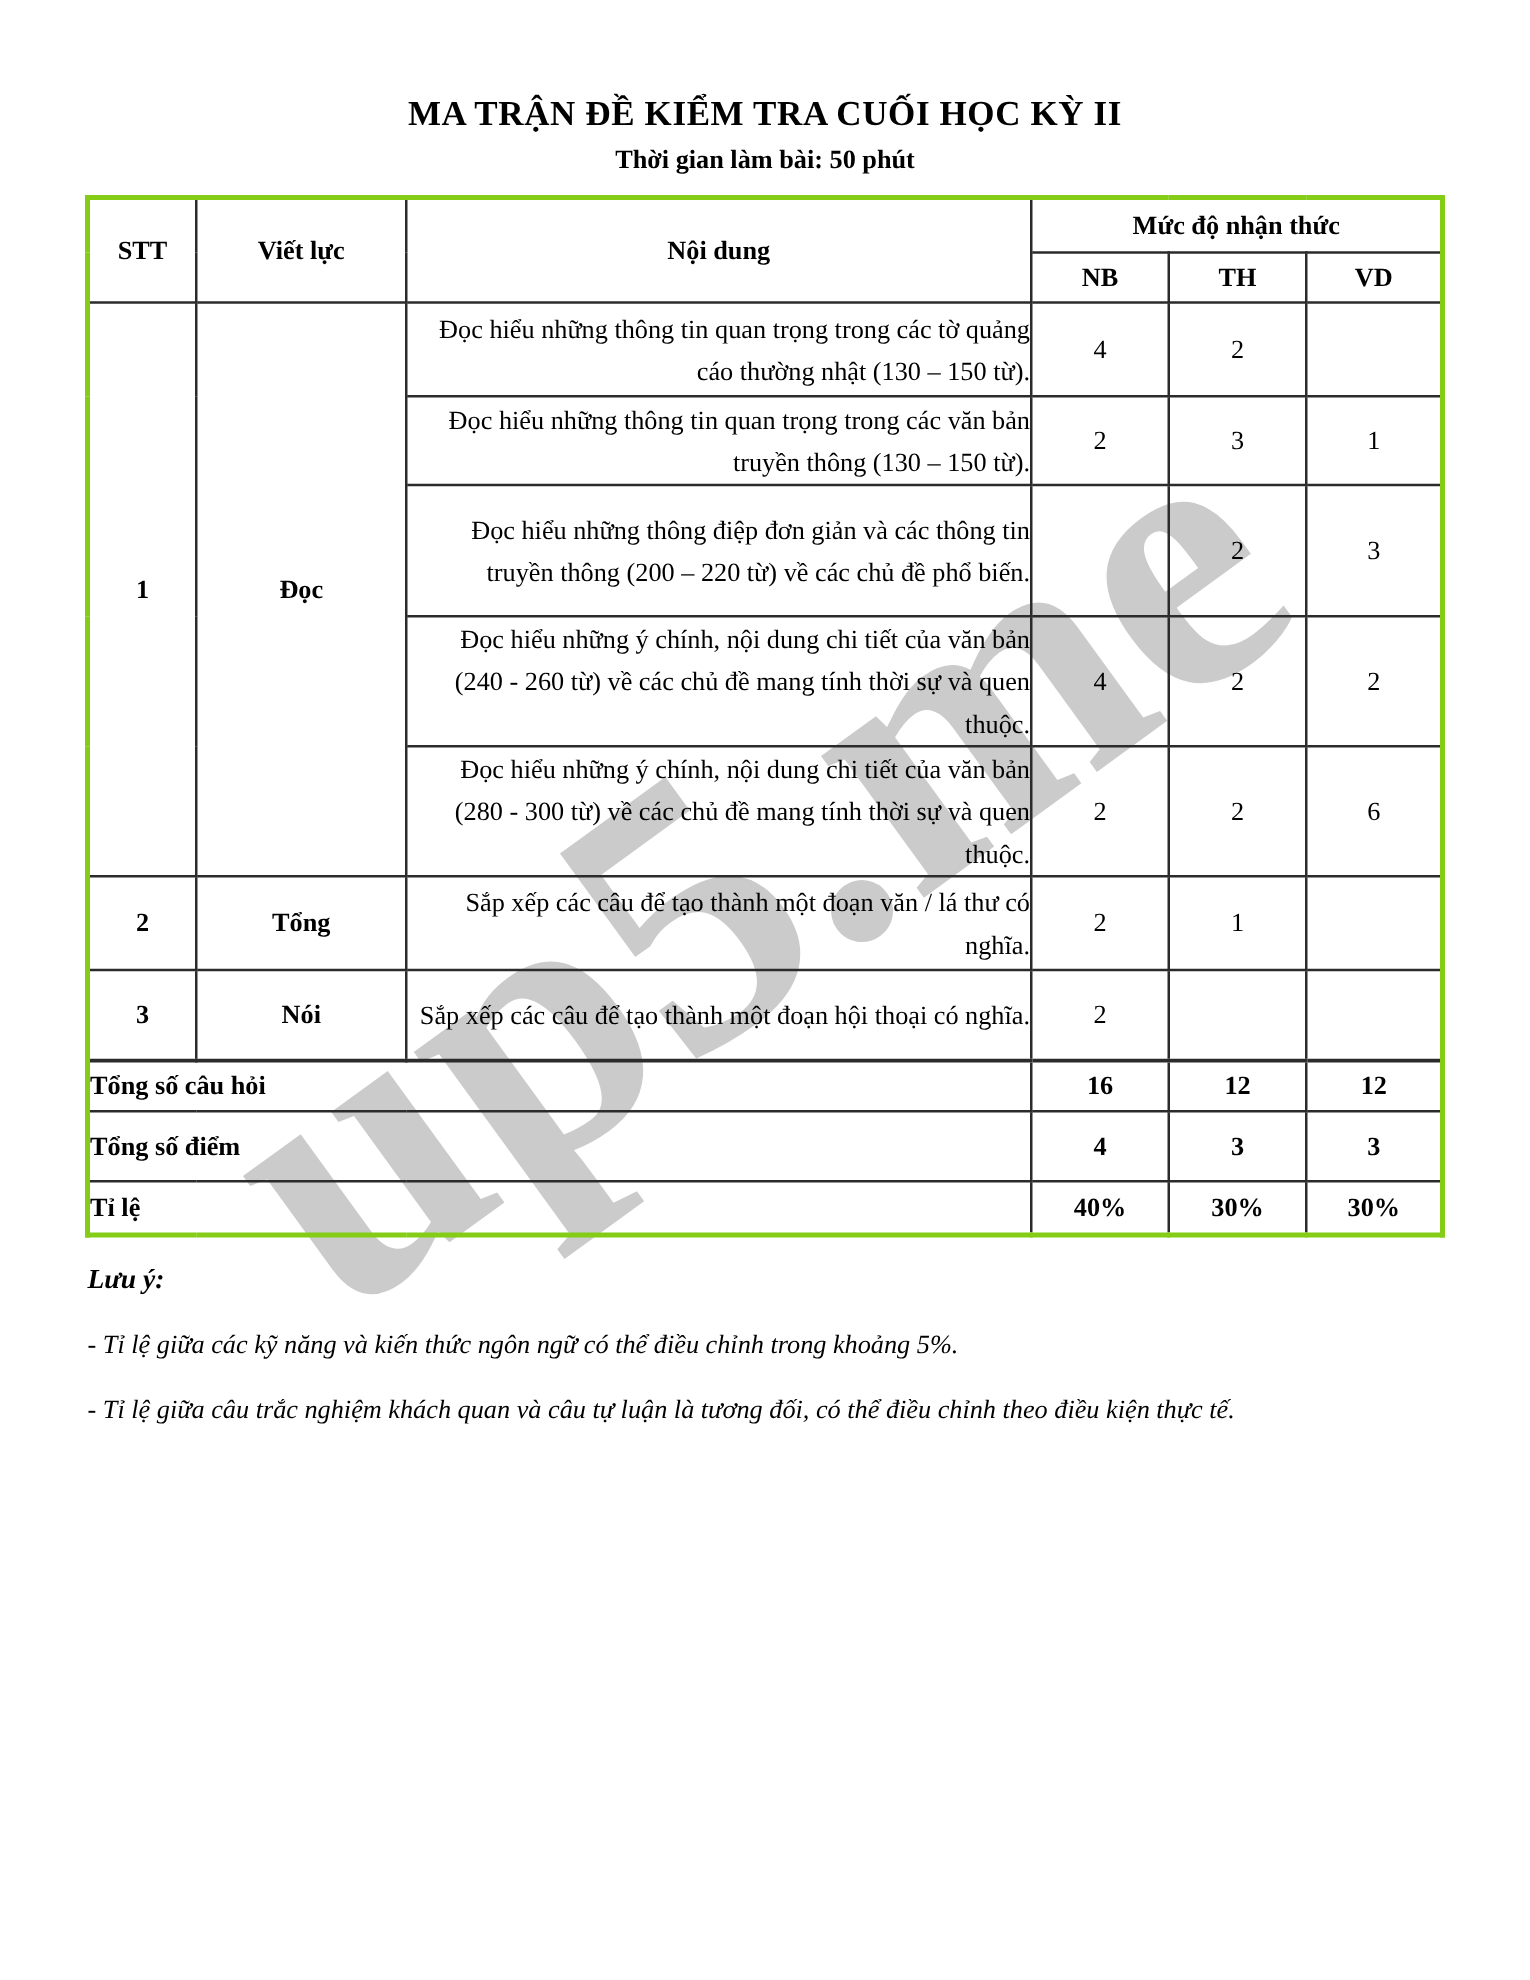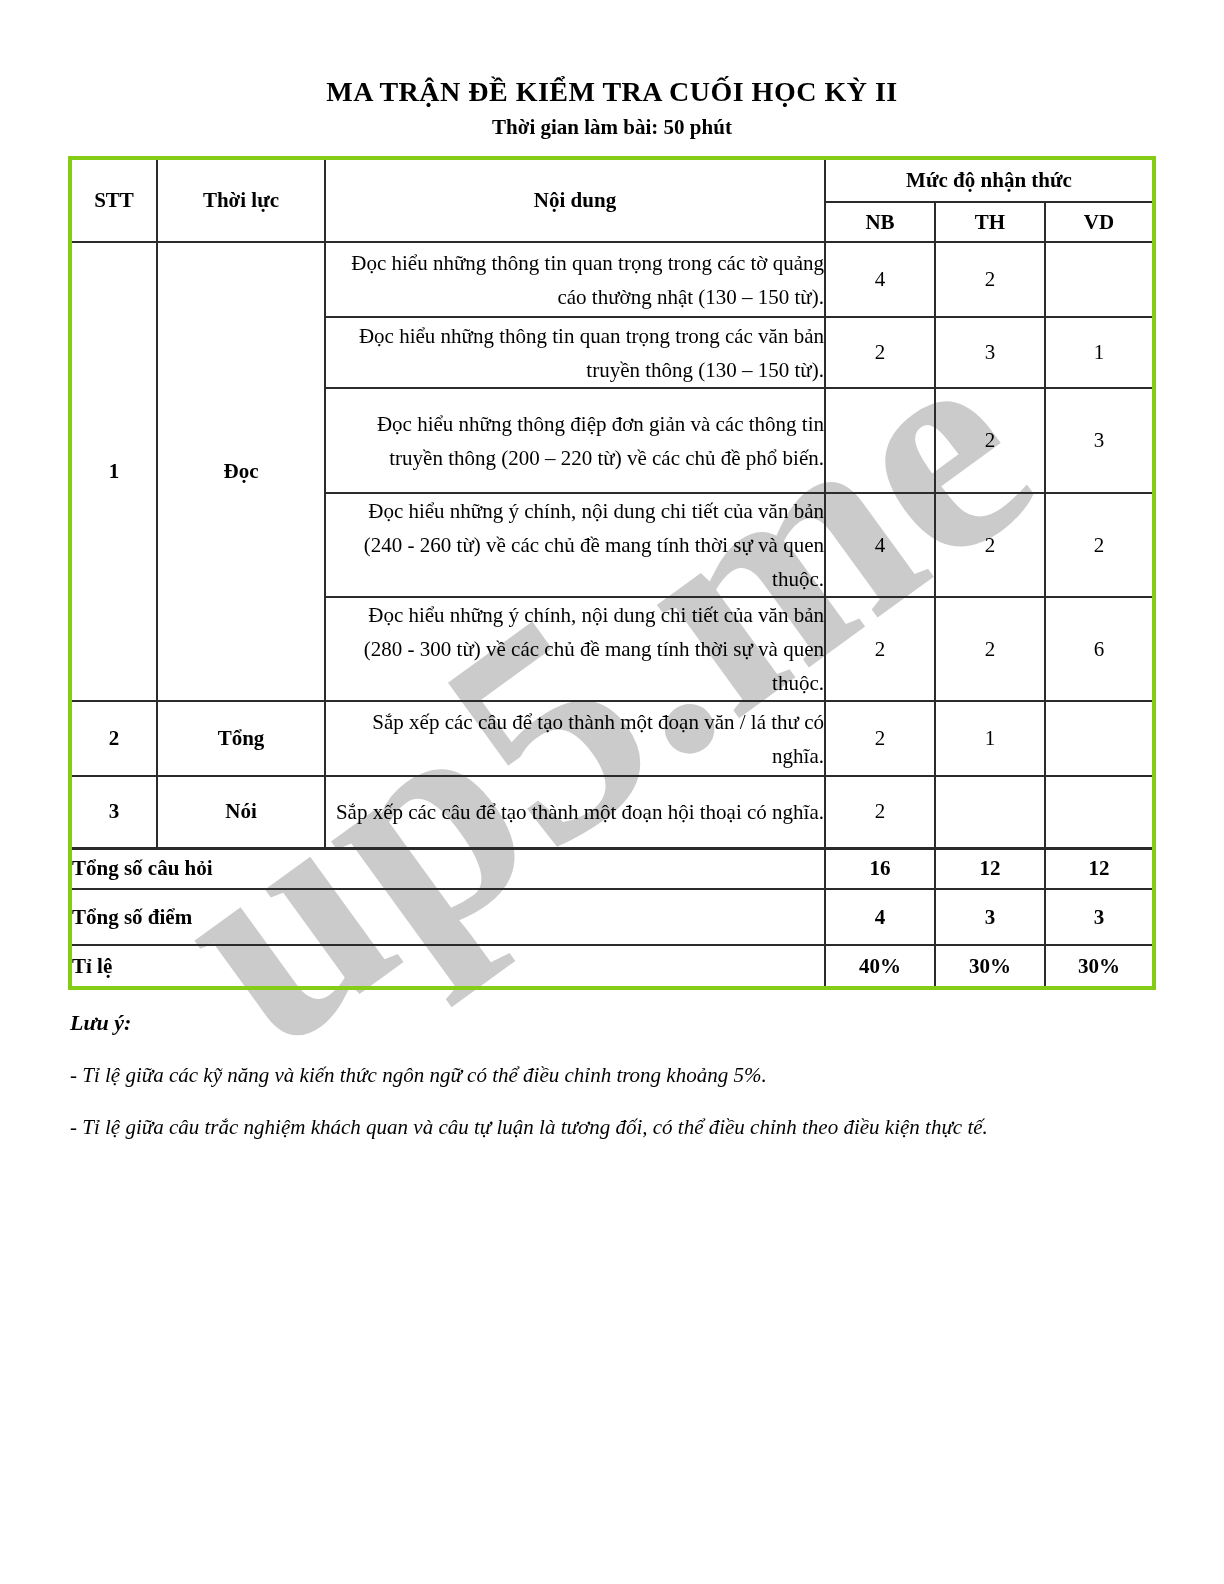--- a/index.html
+++ b/index.html
@@ -140,21 +140,21 @@
       <col style="width:87px">
       <col style="width:168px">
       <col style="width:500px">
       <col style="width:110px">
       <col style="width:110px">
       <col style="width:109px">
     </colgroup>
     <thead>
       <tr class="hr1">
         <th class="hdr" rowspan="2">STT</th>
-        <th class="hdr" rowspan="2">Thời lực</th>
+        <th class="hdr" rowspan="2">Viết lực</th>
         <th class="hdr" rowspan="2">Nội dung</th>
         <th class="hdr" colspan="3">Mức độ nhận thức</th>
       </tr>
       <tr class="hr2">
         <th class="hdr">NB</th>
         <th class="hdr">TH</th>
         <th class="hdr">VD</th>
       </tr>
     </thead>
     <tbody>

